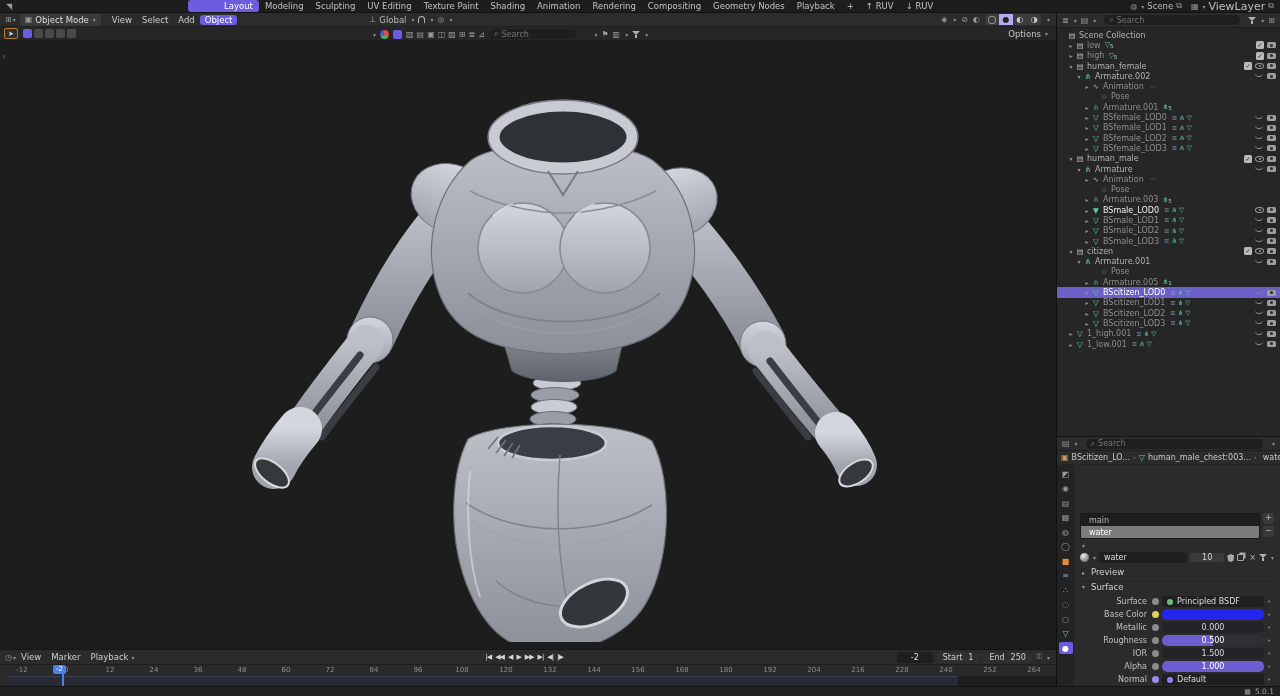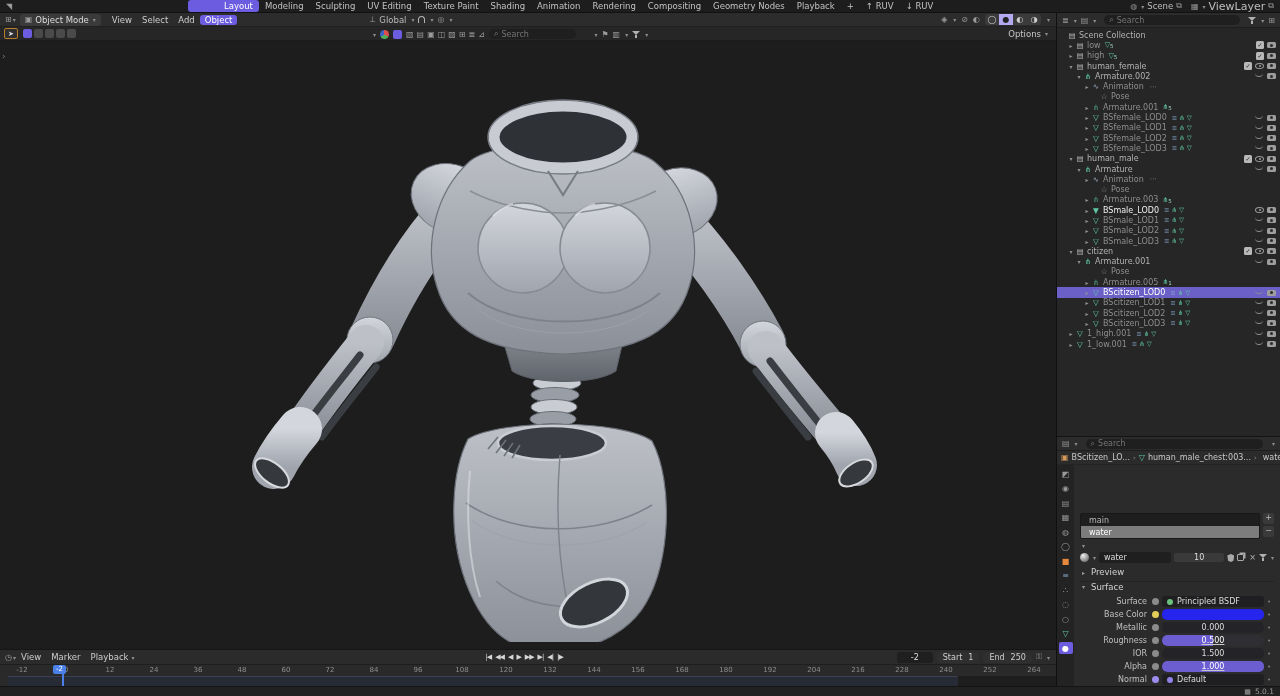--- a/index.html
+++ b/index.html
@@ -119,38 +119,38 @@
   .slotwrap{display:flex;gap:3px;margin-top:44px;}
   .slotbox{flex:1;background:#1e1e1e;border:1px solid #181818;border-radius:2px;overflow:hidden;}
   .slotrow{height:12px;display:flex;align-items:center;padding:0 8px;font-size:8px;color:#b9b9b9;}
   .slotrow.sel{background:#7c7c7c;color:#fff;}
   .slotbtns{display:flex;flex-direction:column;gap:2px;color:#bdbdbd;font-size:8px;}
   .slotbtns span{width:11px;height:11px;background:#3a3a3a;border-radius:2px;text-align:center;line-height:10px;}
   .slotfoot{height:8px;display:flex;align-items:center;color:#8e8e8e;font-size:6px;padding-left:2px;}
   .dbrow{display:flex;align-items:center;gap:3px;font-size:8px;}
   .matsphere{width:9px;height:9px;border-radius:50%;background:radial-gradient(circle at 35% 30%,#eee,#777 75%);}
   .dbname{flex:1;background:#1f1f1f;border-radius:3px;padding:1px 5px;color:#ddd;display:flex;}
-  .dbcount{background:#3a3a3a;border-radius:2px;padding:0 20px;color:#ddd;}
+  .dbcount{background:#3a3a3a;border-radius:2px;padding:0 12px;color:#ddd;}
   .shield{width:7px;height:8px;background:#a9a9a9;clip-path:polygon(50% 0,100% 20%,88% 85%,50% 100%,12% 85%,0 20%);}
   .dupe{width:7px;height:7px;border:1px solid #a9a9a9;border-radius:1px;box-shadow:2px -2px 0 -0.5px #a9a9a9;margin-right:2px;}
   .panelrow{display:flex;align-items:center;gap:4px;font-size:8.5px;color:#d2d2d2;height:12px;}
   .parrow{color:#9a9a9a;font-size:6px;width:7px;text-align:center;}
   .prow{height:13px;display:flex;align-items:center;font-size:8px;}
   .plabel{width:72px;text-align:right;color:#c0c0c0;padding-right:5px;flex:0 0 auto;white-space:nowrap;}
   .socket{width:7px;height:7px;border-radius:50%;background:#8b8b8b;margin-right:3px;flex:0 0 auto;}
   .socket.sy{background:#e2cd5a;}
   .socket.sp{background:#9b8cf0;}
   .pctrl{flex:1;display:flex;min-width:0;}
   .nodeval{flex:1;background:#1f1f22;border-radius:3px;height:11px;display:flex;align-items:center;gap:4px;padding:0 5px;color:#ddd;}
   .nodeval b{font-weight:normal;font-size:8px;}
   .ndot{width:6px;height:6px;border-radius:50%;background:#6ac17e;display:inline-block;}
   .ndot.np{background:#8f83ea;}
   .colorswatch{flex:1;height:11px;border-radius:5px;background:#2525ee;}
   .valfield{flex:1;height:11px;background:#242428;border-radius:5px;color:#ddd;text-align:center;line-height:11px;font-size:8px;}
-  .sliderfield{flex:1;height:11px;background:#2e2e33;border-radius:5px;position:relative;overflow:hidden;text-align:center;text-decoration:underline;}
+  .sliderfield{flex:1;height:11px;background:#2e2e33;border-radius:5px;position:relative;overflow:hidden;text-align:center;}
   .sliderfield .fill{position:absolute;left:0;top:0;bottom:0;background:#6c5ed0;border-radius:5px 0 0 5px;}
   .sliderfield b{position:relative;font-weight:normal;color:#fff;font-size:8px;line-height:11px;}
   .dec{width:10px;text-align:center;color:#7b7b7b;font-size:7px;flex:0 0 auto;}
   
   .status{height:10px;background:#212121;border-top:1px solid #141414;display:flex;align-items:center;font-size:7.5px;color:#9c9c9c;flex:0 0 auto;}
   .ver{margin-left:auto;padding-right:6px;display:flex;gap:4px;align-items:center;}
   .magnet{width:7px;height:7px;border:1.6px solid #b5b5b5;border-top:none;border-radius:0 0 7px 7px;transform:rotate(180deg);display:inline-block;}
   .funnel{display:inline-flex;flex-direction:column;align-items:center;}
   .funnel i{width:0;height:0;border-left:4px solid transparent;border-right:4px solid transparent;border-top:4px solid #b0b0b0;}
   .funnel b{width:2px;height:3px;background:#b0b0b0;}

